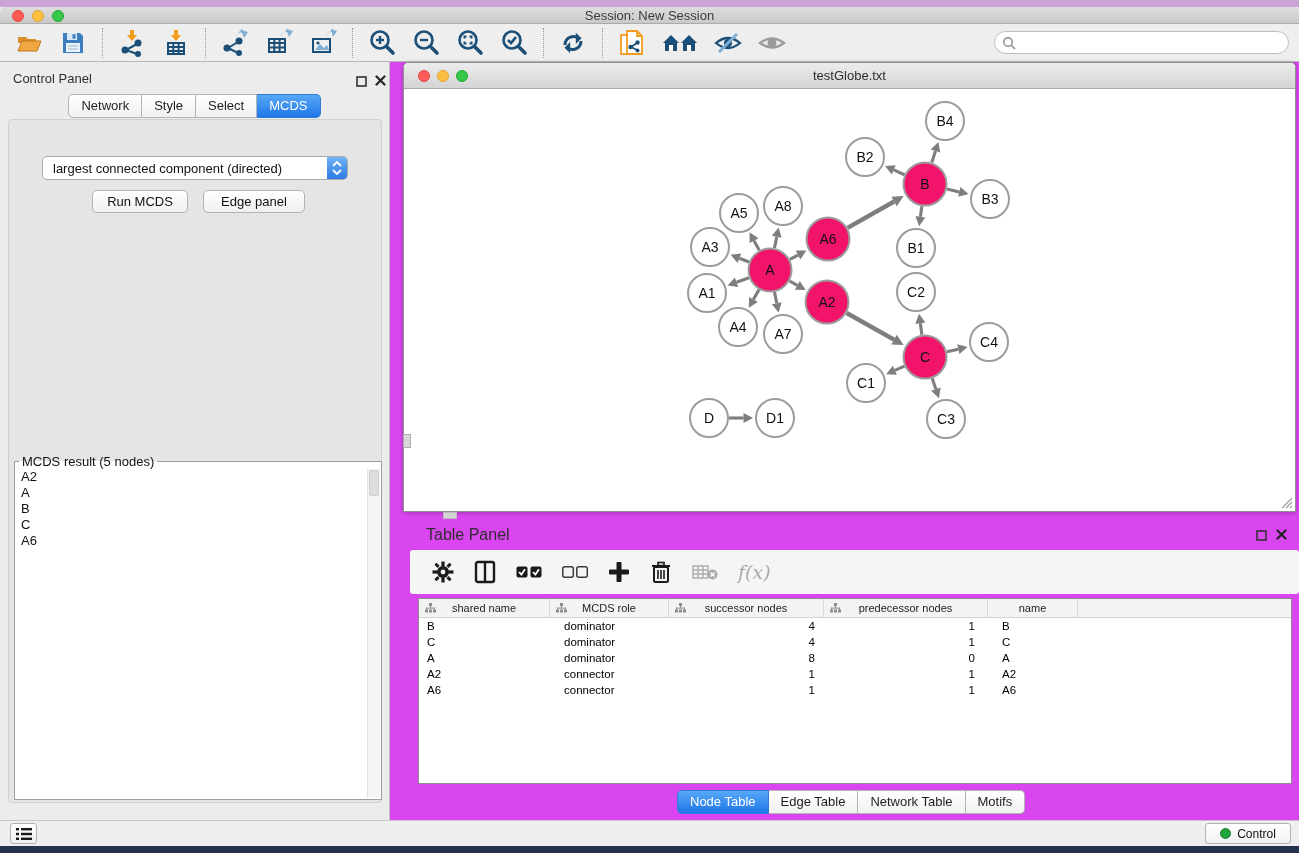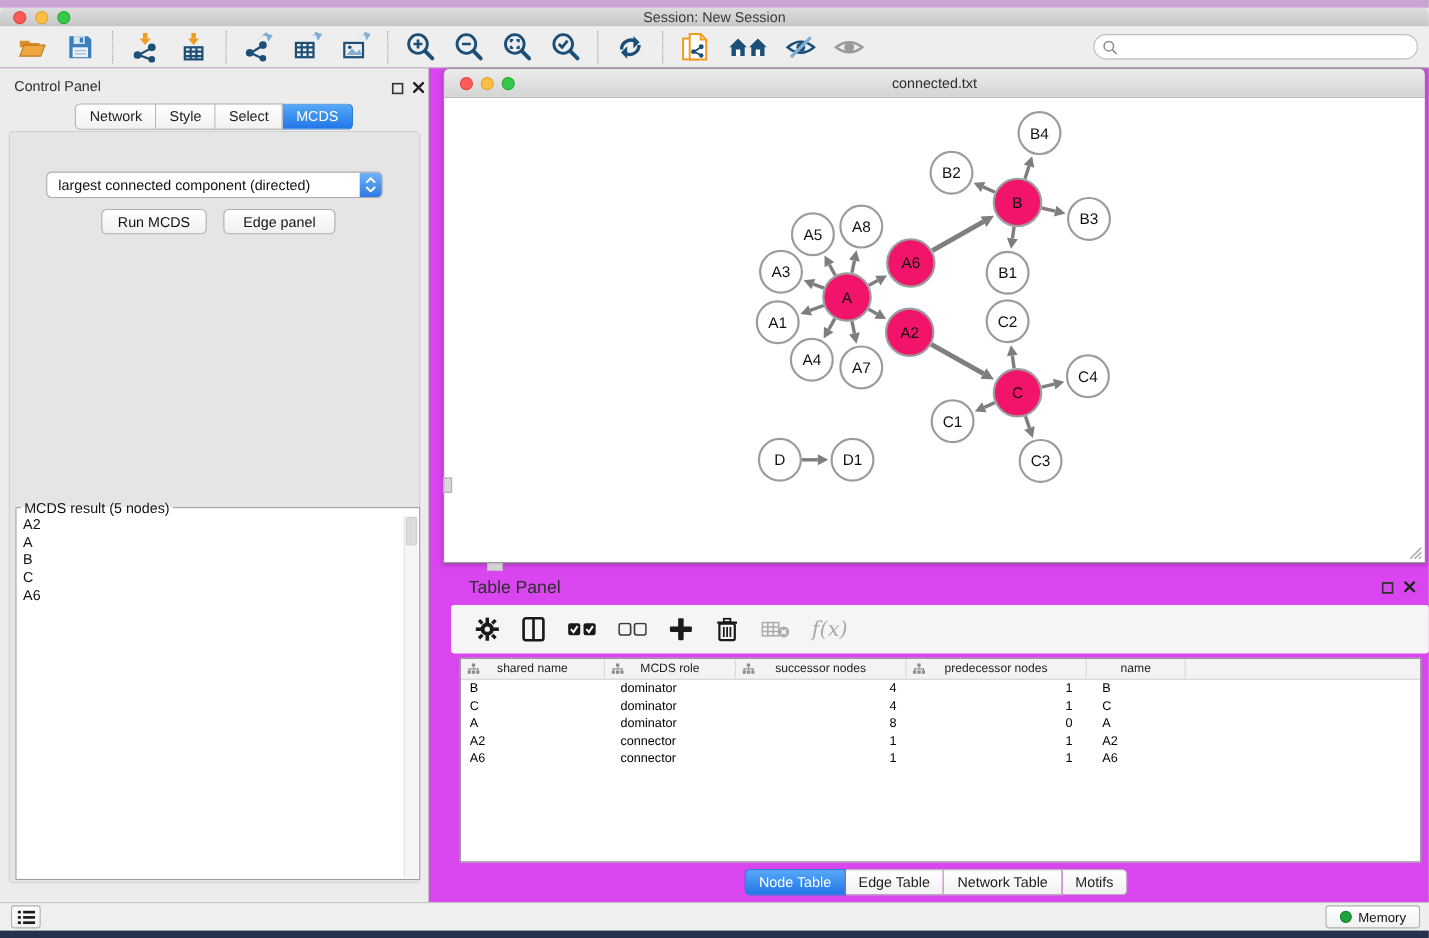--- a/index.html
+++ b/index.html
@@ -375,21 +375,21 @@
             </div>
         </div>
       </fieldset>
     </div>
 
     <div class="net-window">
       <div class="net-titlebar">
         <span class="net-tl" style="left:14px; background:#FC5B57; border:1px solid #E2463F;"></span>
         <span class="net-tl" style="left:33px; background:#FDBE41; border:1px solid #E0A32E;"></span>
         <span class="net-tl" style="left:52px; background:#35C84A; border:1px solid #24A834;"></span>
-        <div class="title">connected.txt</div>
+        <div class="title">testGlobe.txt</div>
       </div>
       <div class="net-content">
         <svg id="graph-svg" width="891" height="422" viewBox="0 0 891 422">
             <line x1="355.25013119452535" y1="161.23411219638533" x2="350.0498163276645" y2="151.67224292506054" stroke="#7E7E7E" stroke-width="3.1"></line>
             <polygon points="345.51098283201964,143.32664585242324 354.44223583957887,149.28338319051062 345.6573968157501,154.06110265961047" fill="#7E7E7E"></polygon>
             <line x1="370.47884829652736" y1="158.9502853094038" x2="372.72961238486175" y2="147.8696005668347" stroke="#7E7E7E" stroke-width="3.1"></line>
             <polygon points="374.6206816656177,138.55972103080518 377.629548982772,148.86490018828522 367.8296757869515,146.87430094538416" fill="#7E7E7E"></polygon>
             <line x1="344.99071236070387" y1="172.94643973826982" x2="335.41300269501454" y2="169.27498436642225" stroke="#7E7E7E" stroke-width="3.1"></line>
             <polygon points="326.5424145806451,165.87459225591394 337.2026827531768,164.606253779912 333.62332263685227,173.94371495293248" fill="#7E7E7E"></polygon>
             <line x1="344.8644603040467" y1="188.71614941280833" x2="332.5897555743346" y2="193.19739082206831" stroke="#7E7E7E" stroke-width="3.1"></line>
@@ -693,18 +693,18 @@
             <rect x="5" y="1" width="11" height="2.4"></rect>
             <rect x="0" y="5.8" width="3" height="2.4"></rect>
             <rect x="5" y="5.8" width="11" height="2.4"></rect>
             <rect x="0" y="10.6" width="3" height="2.4"></rect>
             <rect x="5" y="10.6" width="11" height="2.4"></rect>
           </g>
         </svg>
     </div>
     <div class="memory-btn">
       <span class="mem-dot"></span>
-      <span>Memory</span>
+      <span>Control</span>
     </div>
   </div>
 
   <div class="desktop-bottom"></div>
 </div>
 
 </body></html>

